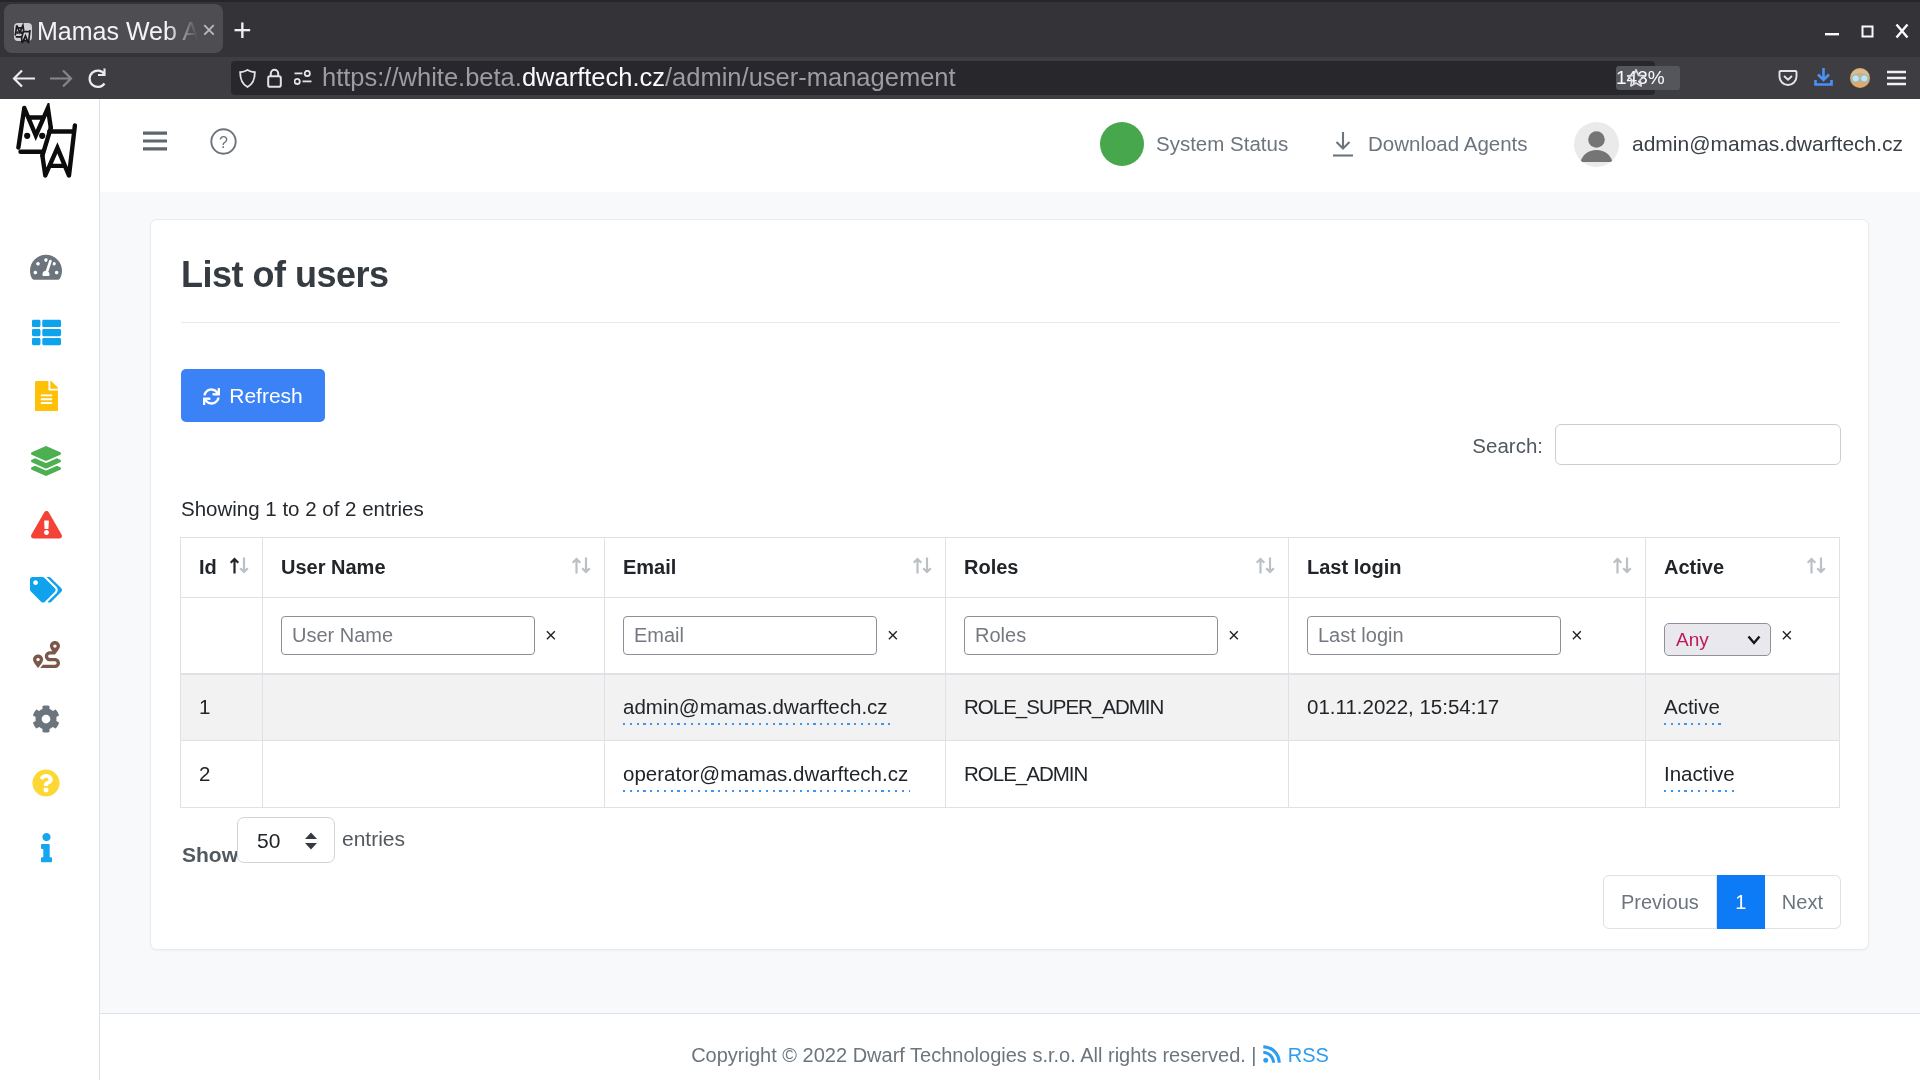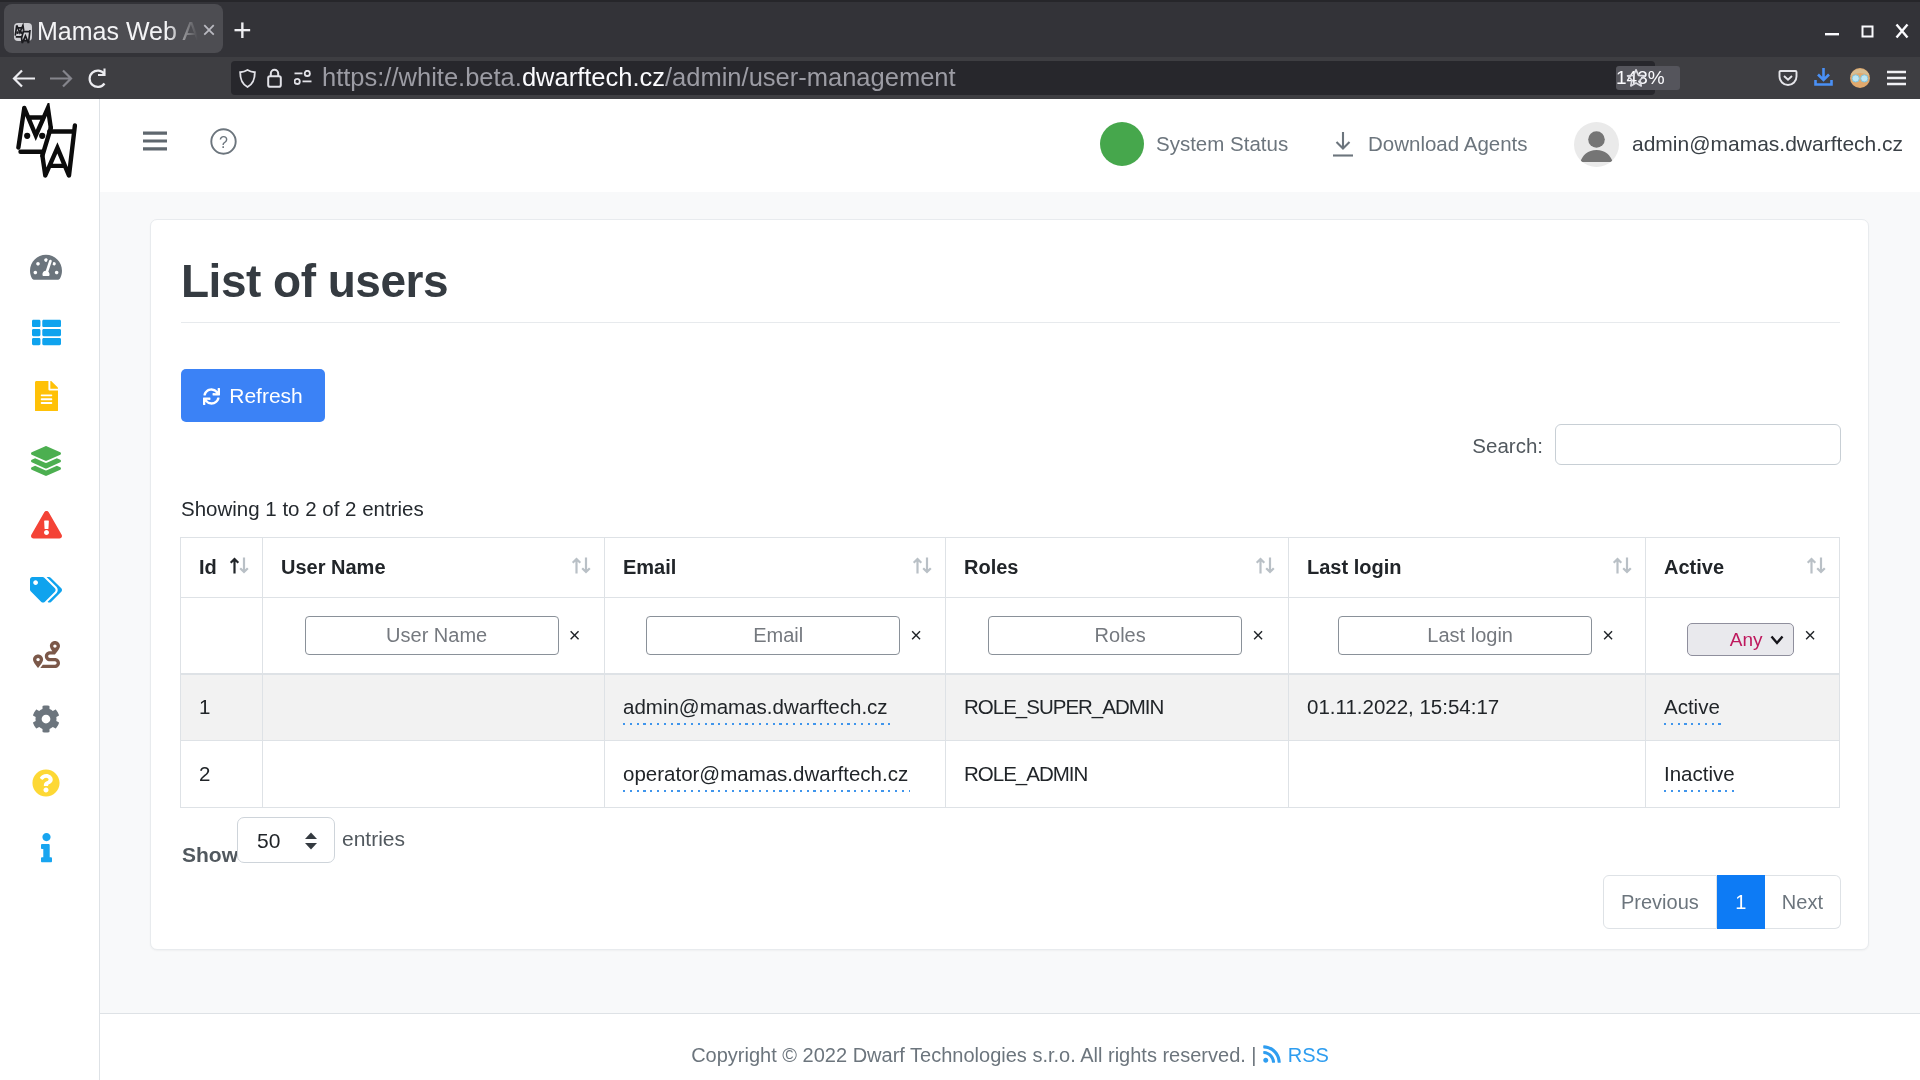--- a/index.html
+++ b/index.html
@@ -26,33 +26,33 @@
 #page { position:absolute; left:0; top:99px; width:1920px; height:981px; background:#fff; }
 #sidebar { position:absolute; left:0; top:0; width:100px; height:981px; background:#fff; border-right:1px solid #dee2e6; }
 #phead { position:absolute; left:100px; top:0; width:1820px; height:93px; background:#fff; }
 #pcontent { position:absolute; left:100px; top:93px; width:1820px; height:821px; background:#f8f9fa; }
 #pfoot { position:absolute; left:100px; top:914px; width:1820px; height:67px; background:#fff; border-top:1px solid #dee2e6;
   text-align:center; font-size:20px; color:#6c757d; padding-top:30px; }
 #pfoot .rss { color:#2e9df0; }
 
 #card { position:absolute; left:150px; top:120px; width:1719px; height:731px; background:#fff;
   border:1px solid #e8ebee; border-radius:7px; box-shadow:0 1px 2px rgba(0,0,0,0.04); }
-#cardtitle { position:absolute; left:30px; top:34px; font-size:46px; font-weight:bold; color:#353b41; letter-spacing:-0.5px; }
+#cardtitle { position:absolute; left:30px; top:34px; font-size:36px; font-weight:bold; color:#353b41; letter-spacing:-0.5px; }
 #cardhr { position:absolute; left:30px; top:102px; width:1659px; border-top:1px solid #e7eaed; }
 #btn-refresh { position:absolute; left:30px; top:149px; width:144px; height:53px; background:#3b82f6; border-radius:5px;
   color:#fff; font-size:21px; line-height:53px; text-align:center; }
 #searchlbl { position:absolute; left:1200px; top:214px; width:192px; text-align:right; font-size:20.5px; color:#51585e; }
 #searchbox { position:absolute; left:1404px; top:204px; width:286px; height:41px; border:1px solid #c8cfd5; border-radius:6px; background:#fff; }
 #showing { position:absolute; left:30px; top:277px; font-size:20.5px; color:#24292e; }
 
 table#dt { position:absolute; left:29px; top:317px; width:1659px; border-collapse:collapse; table-layout:fixed;
   font-size:20.5px; color:#212529; }
 #dt th, #dt td { border:1px solid #dee2e6; padding:0 0 0 18px; text-align:left; vertical-align:middle; overflow:hidden; }
 #dt thead tr.labels th { height:60px; font-size:20px; font-weight:bold; position:relative; }
-#dt thead tr.filters td { height:76px; border-bottom:2px solid #dee2e6;text-align:center; }
+#dt thead tr.filters td { height:76px; border-bottom:2px solid #dee2e6; }
 #dt tbody tr { height:67px; }
 #dt tbody tr.odd { background:#f2f2f2; }
 .sorticons { position:absolute; right:12px; top:50%; transform:translateY(-50%); }
 .finput { width:254px; height:39px; border:1px solid #8a9199; border-radius:4px; background:#fff;
   font-size:20px; color:#75797f; padding-left:10px; display:inline-block; line-height:37px; vertical-align:middle; }
 .fx { font-size:20px; color:#212529; margin-left:10px; vertical-align:middle; display:inline-block; }
 .du { position:relative; }
 .du::after { content:""; position:absolute; left:0; right:-2px; bottom:-7px; height:2px;
   background:repeating-linear-gradient(90deg,#3f95ec 0 2.2px,transparent 2.2px 6.8px); }
 

